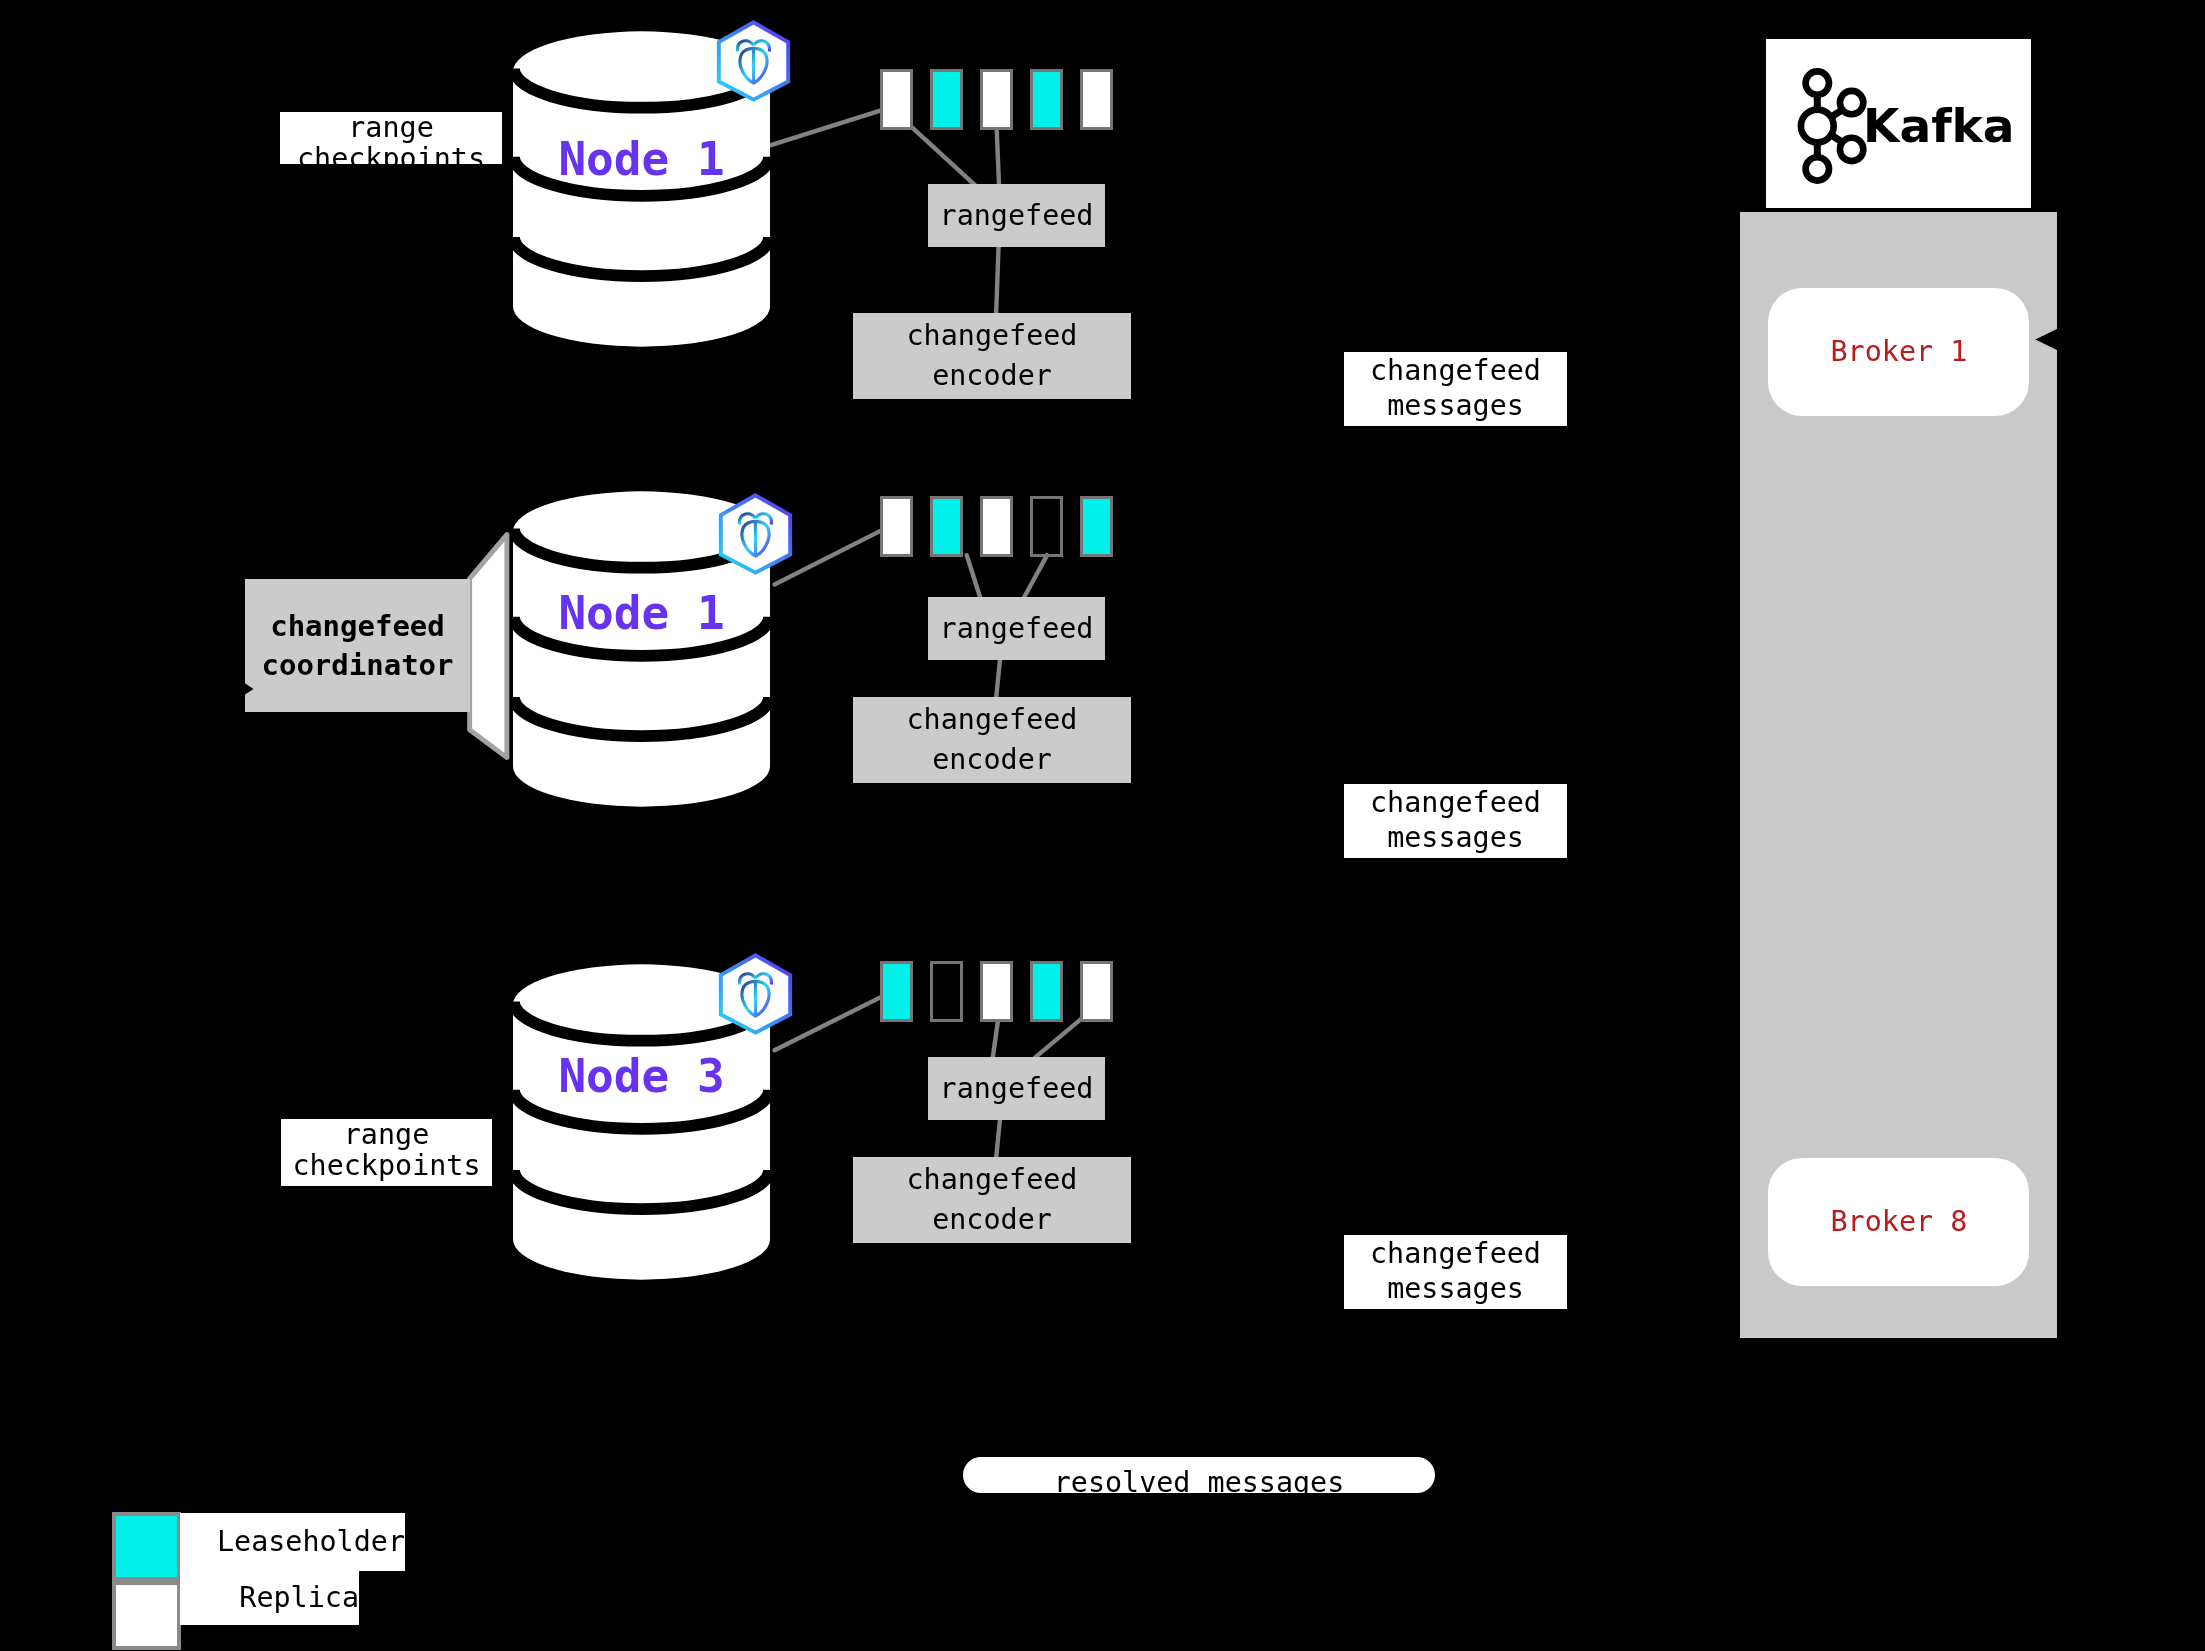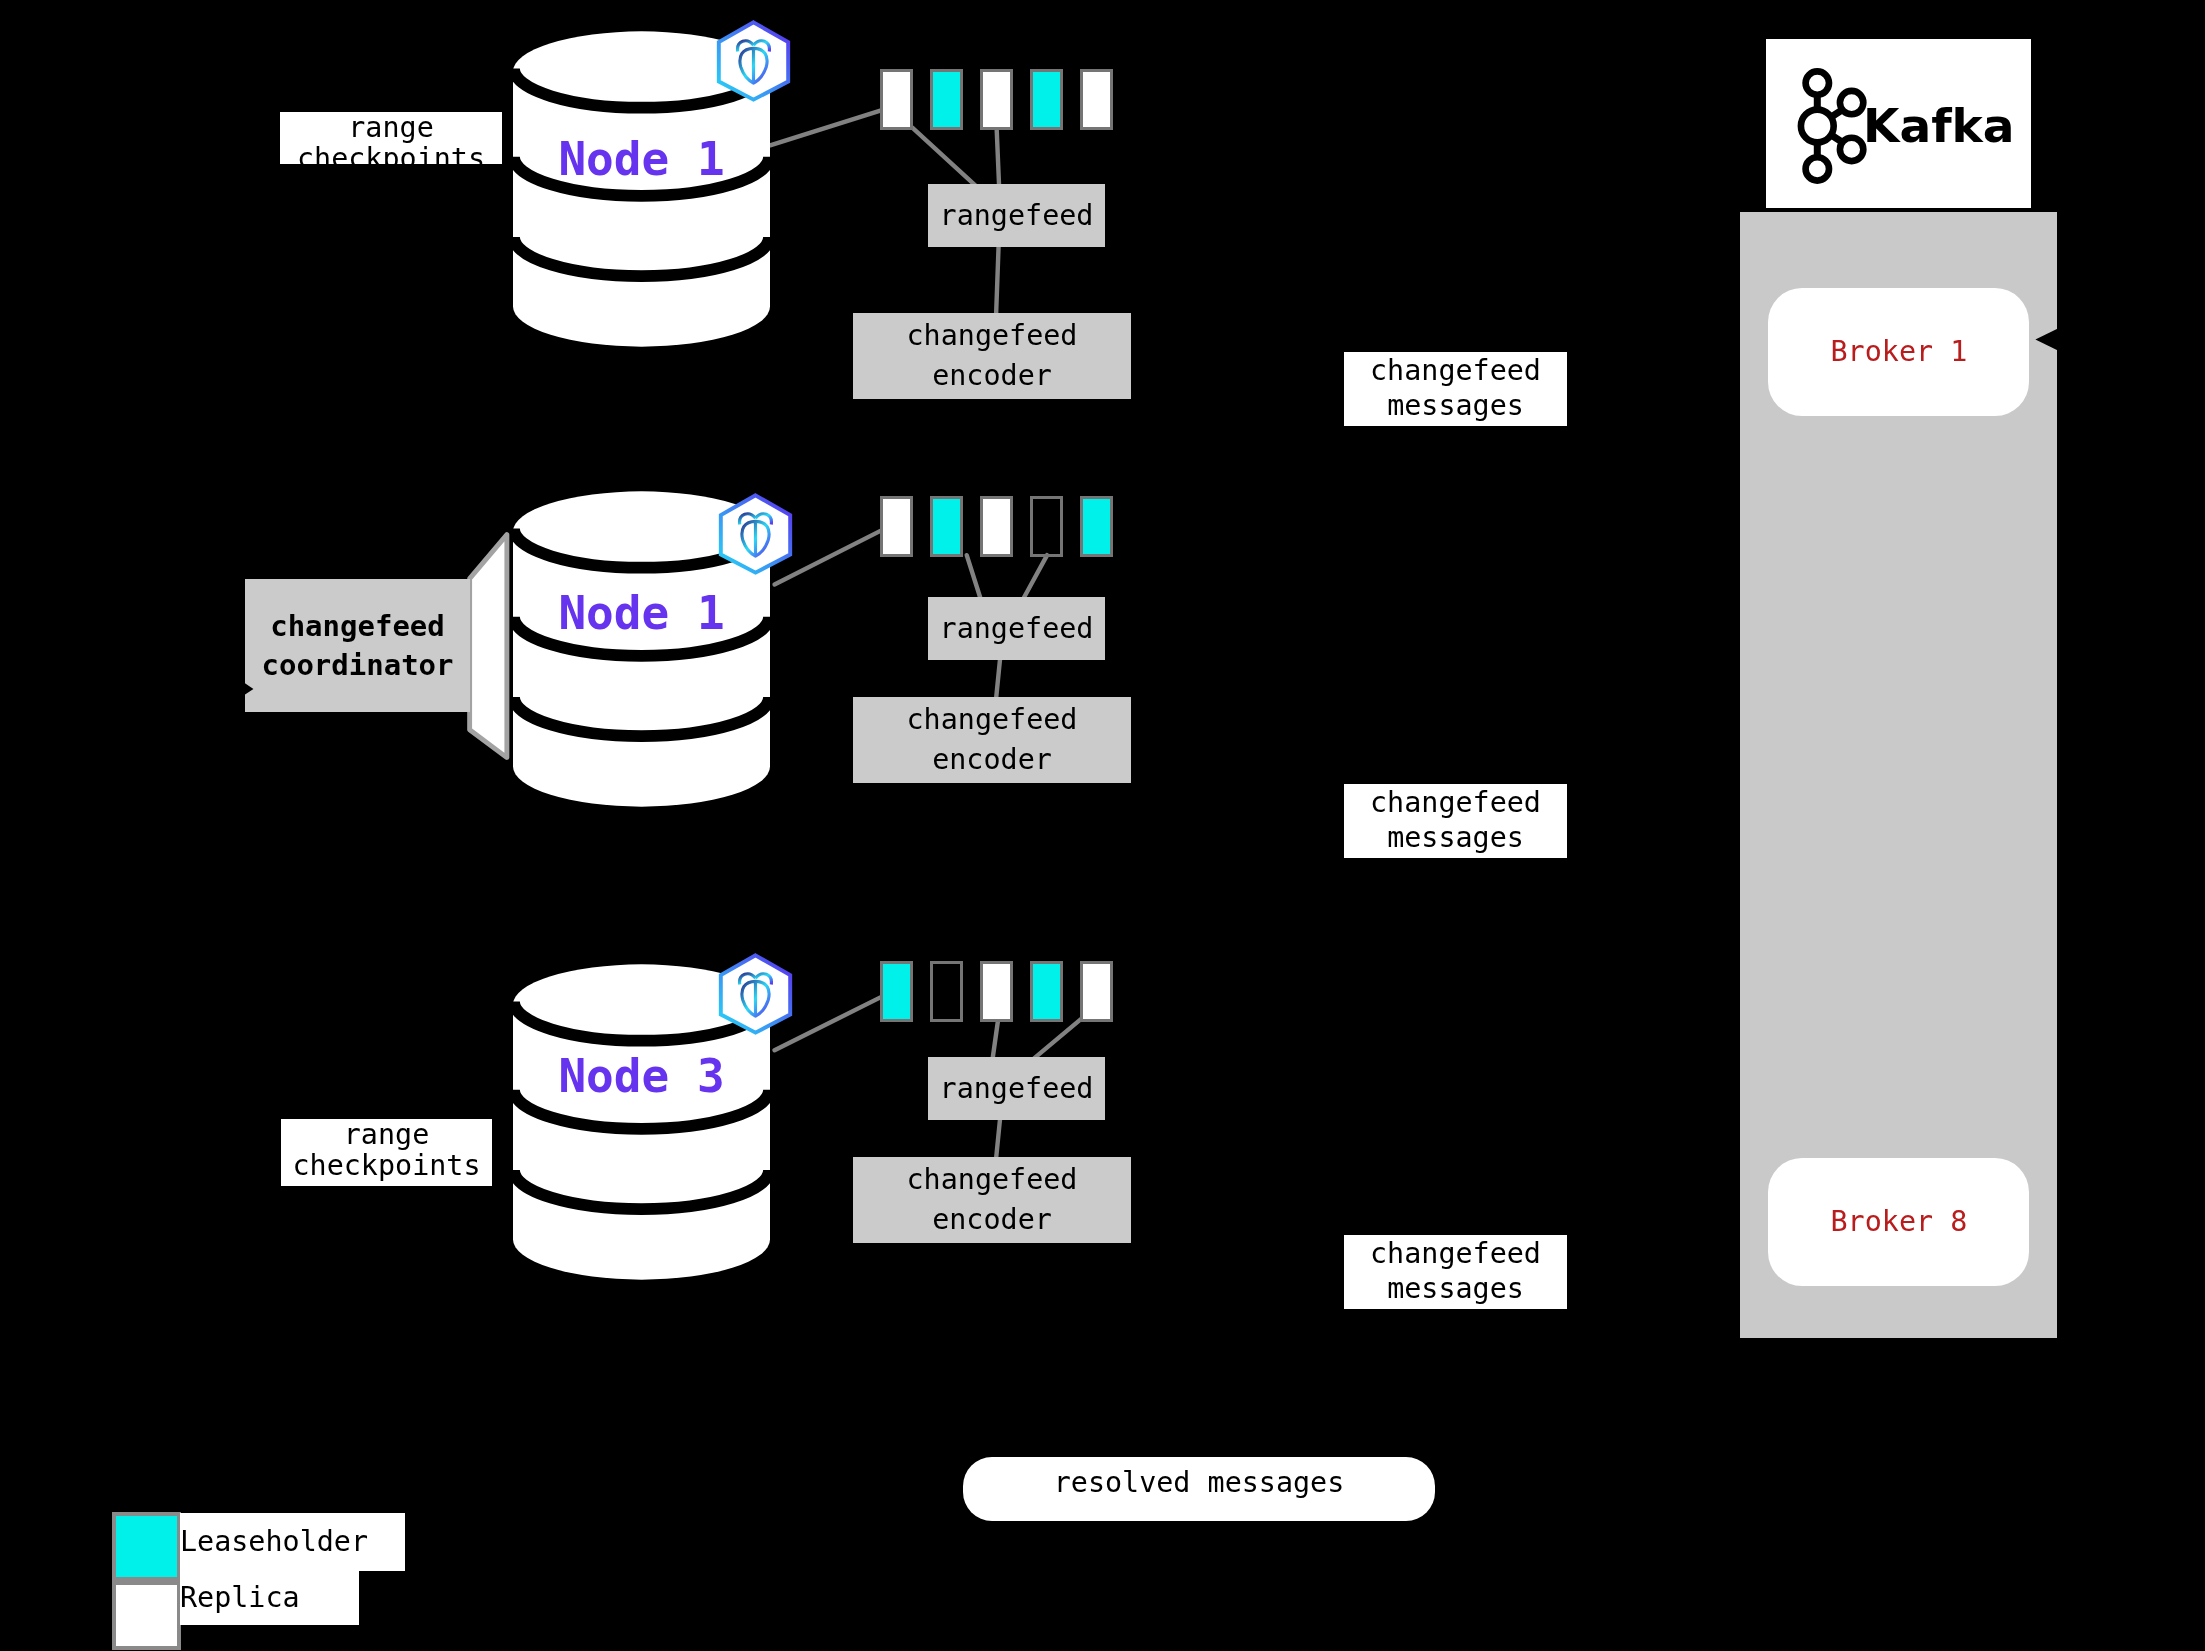--- a/index.html
+++ b/index.html
@@ -28,26 +28,26 @@
                    display:flex;flex-direction:column;justify-content:center;}
   .node-label{width:257px;text-align:center;color:#6633ee;font-weight:bold;font-size:46px;z-index:3;}
   
   .kafka-box{left:1766px;top:39px;width:265px;height:169px;background:#fff;z-index:2;}
   .kafka-title{left:1863px;top:98px;width:167px;height:54px;color:#000;font-size:47px;font-weight:bold;
                font-family:"DejaVu Sans","Liberation Sans",sans-serif;z-index:3;text-align:left;}
   .kafka-container{left:1740px;top:212px;width:317px;height:1126px;background:#c9c9c9;z-index:2;}
   .broker{position:absolute;left:28.4px;width:261px;height:128px;background:#fff;border-radius:34px;
           text-align:center;line-height:128px;font-size:28.4px;color:#b91c1c;}
   
-  .pill{left:963px;top:1457px;width:472px;height:64px;background:#fff;border-radius:29px;
+  .pill{left:963px;top:1457px;width:472px;height:36px;background:#fff;border-radius:29px;
         text-align:center;line-height:52px;font-size:28.4px;color:#000;z-index:3;}
   .swatch{width:69px;height:69px;box-sizing:border-box;border:4.9px solid #8a8a8a;z-index:3;}
   .swatch[data-type="leaseholder"]{background:#00f0ea;}
   .swatch[data-type="replica"]{background:#ffffff;}
-  .legend-label{background:#fff;color:#000;font-size:28.4px;text-align:left;z-index:3;}
+  .legend-label{background:#fff;color:#000;font-size:28.4px;text-align:right;z-index:3;}
 </style>
 </head>
 <body>
 
 <div id="canvas">
 
   <svg id="layer-under" class="abs" width="2205" height="1652" viewBox="0 0 4498 3369">
     <defs>
       <linearGradient id="hexGrad" x1="0" y1="1" x2="1" y2="0">
         <stop offset="0" stop-color="#24d9f7"></stop>

